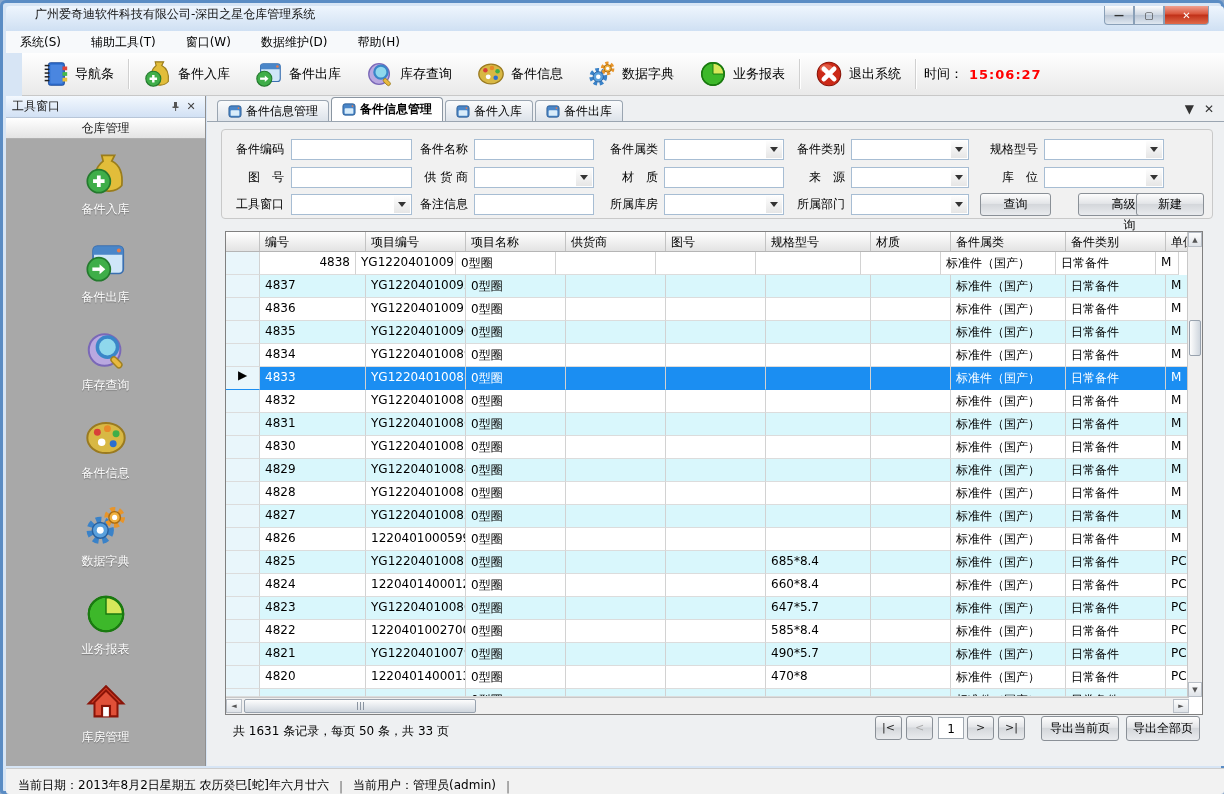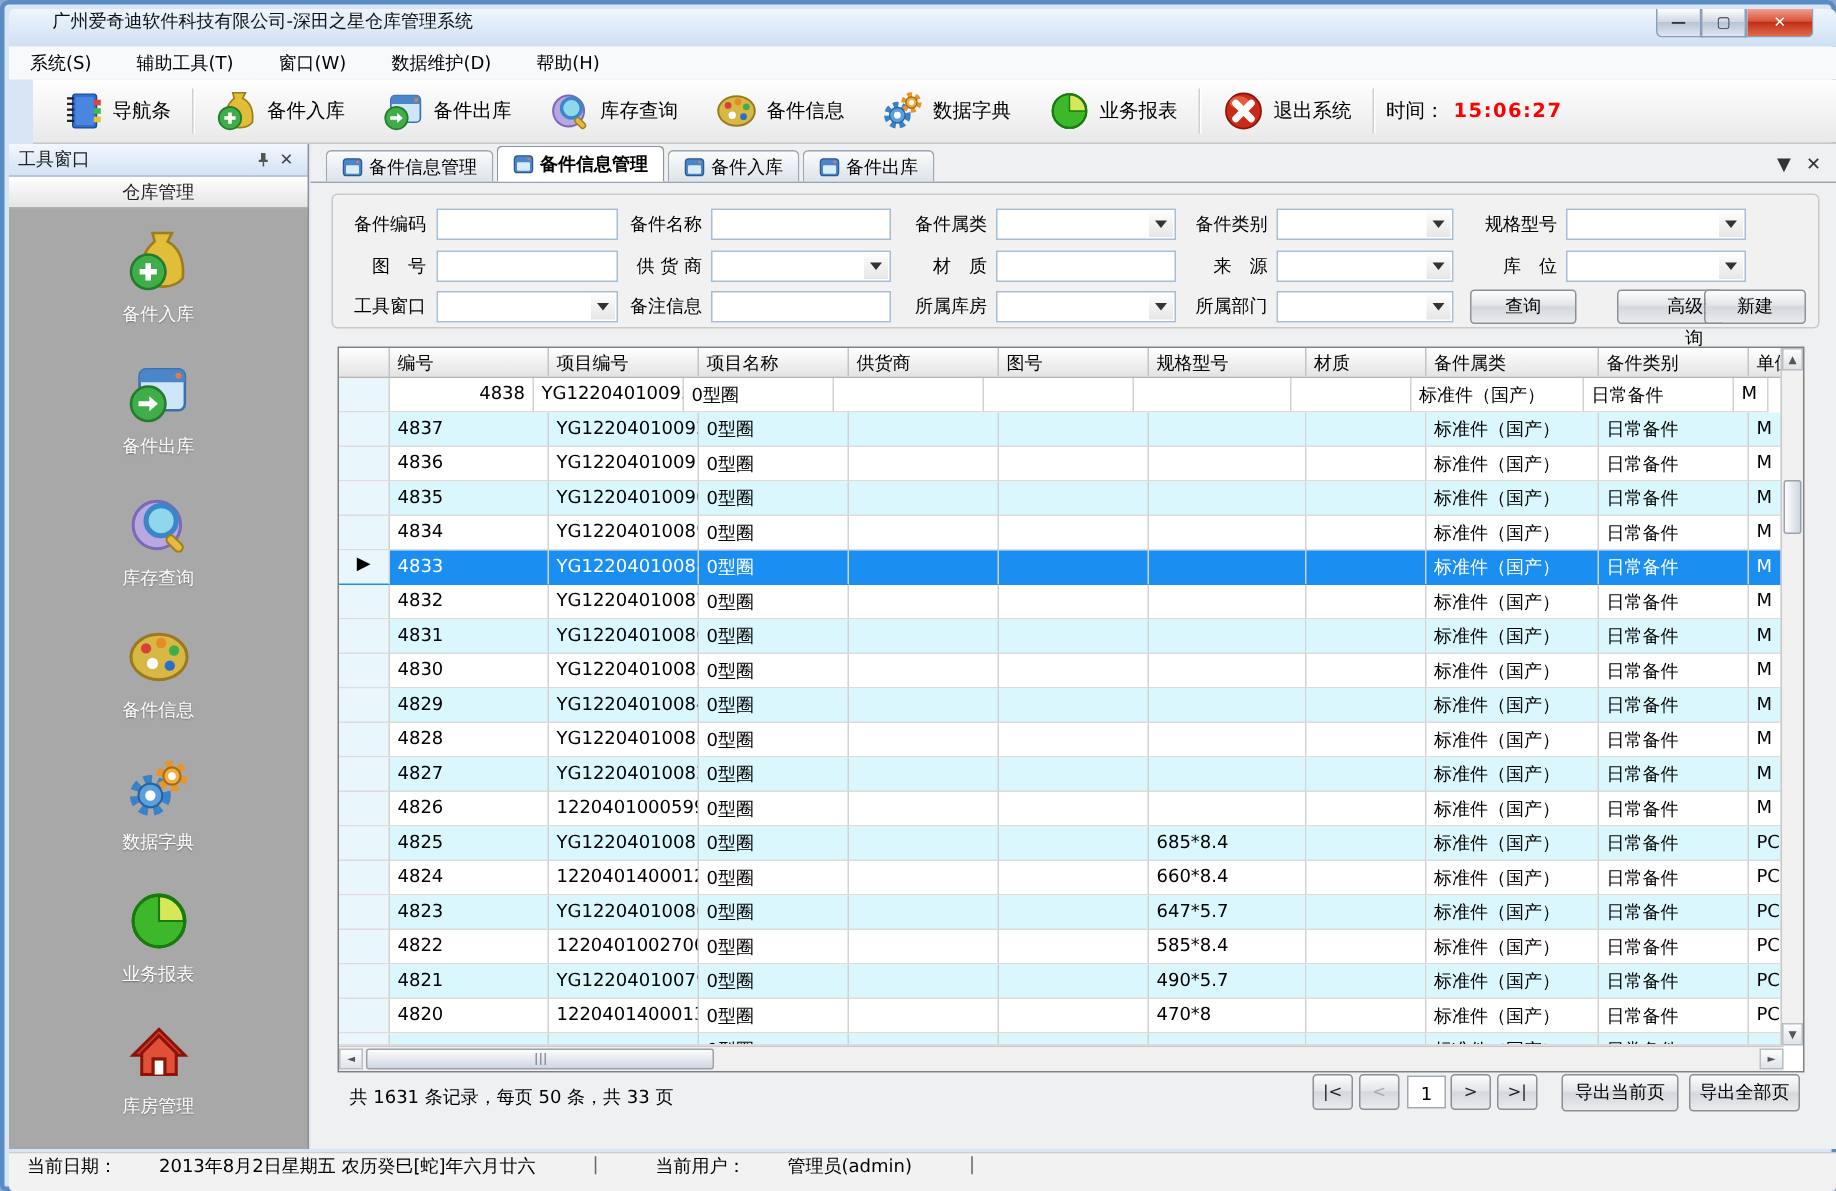--- a/index.html
+++ b/index.html
@@ -117,22 +117,22 @@
     border-radius:3px; background:linear-gradient(#fdfdfd,#e3e5e8 45%,#d4d7db 50%,#e9ebee);
     text-align:center; line-height:22px; font-size:11px; color:#222; cursor:pointer; }
   .pg-btn.dis { color:#aaa; }
   .pg-input { position:absolute; top:1px; width:26px; height:22px; border:1px solid #a0a8b0;
     background:#fff; text-align:center; line-height:22px; }
   .pg-export { position:absolute; top:0; height:25px; border:1px solid #8a9097; border-radius:3px;
     background:linear-gradient(#fdfdfd,#e3e5e8 45%,#d4d7db 50%,#e9ebee);
     text-align:center; line-height:23px; cursor:pointer; }
   
   .statusbar { position:absolute; left:3px; top:765px; width:1218px; height:26px;
-    background:#f2f2f2; border-top:1px solid #cdcdcd; display:flex; align-items:flex-start;
-    padding-left:12px; color:#000; border-radius:0 0 3px 3px;gap:28px; }
+    background:#f2f2f2; border-top:1px solid #cdcdcd; display:flex; align-items:flex-end;
+    padding-left:12px; color:#000; border-radius:0 0 3px 3px; }
   .statusbar .sep { margin:0 10px; color:#666; }
 </style>
 </head>
 <body>
 
 <div class="frame">
 
   <div class="titlebar">
     <span class="tb-icon" style="width:16px;height:16px;"></span>
     <span class="title-text">广州爱奇迪软件科技有限公司-深田之星仓库管理系统</span>

